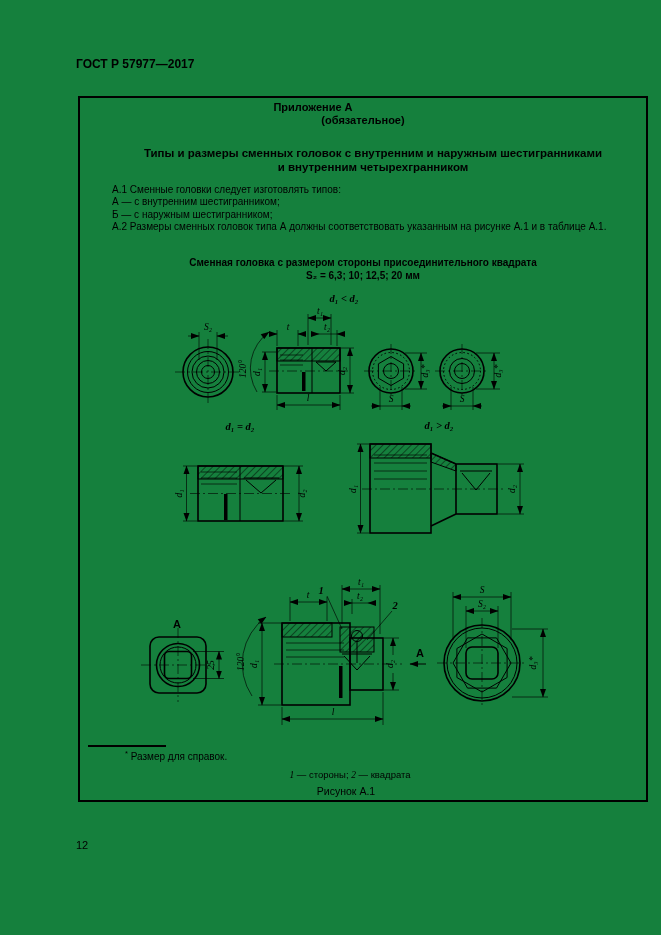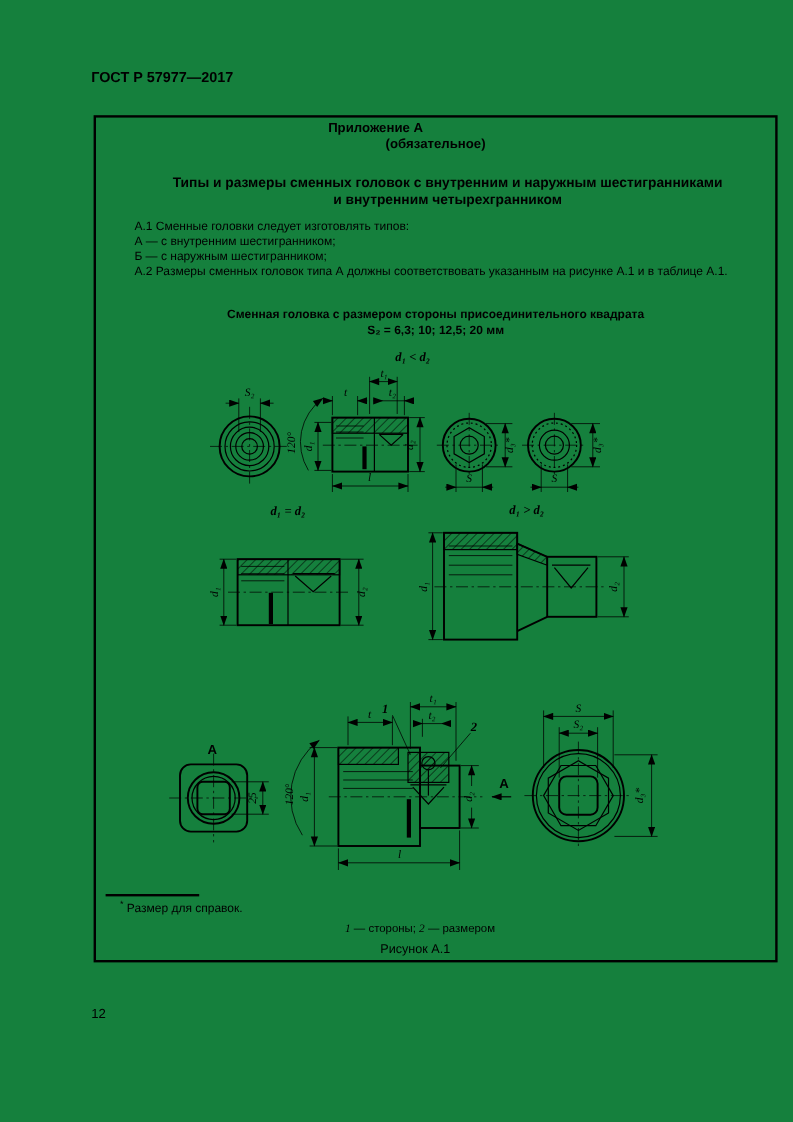--- a/index.html
+++ b/index.html
@@ -10,21 +10,21 @@
   .abs { position:absolute; }
   .hdr { font-weight:bold; font-size:12px; }
   .frame { border:2.5px solid #000; box-sizing:border-box; }
   .cen { text-align:center; }
   .app { font-size:11px; font-weight:bold; line-height:13px; }
   .ttl { font-size:11.5px; font-weight:bold; line-height:14px;padding-left:10px; }
   .par { font-size:10px; line-height:12.3px; }
   .cap { font-size:10px; font-weight:bold; }
   .cond { font:bold italic 10.5px "Liberation Serif", serif; }
   .fnrule { background:#000; height:2px; }
-  .fn { font-size:10px; }
+  .fn { font-size:10px;margin-left:25px; }
   .fn sup { font-size:7.5px; }
   .legend { font-size:9.5px; }
   .legend .it { font-style:italic; font-family:"Liberation Serif", serif; }
   .figcap { font-size:10.5px; }
   .pgnum { font-size:11px; }
 
   
   .ln-b { stroke:#000; stroke-width:1.6; fill:none; }
   .ln-m { stroke:#000; stroke-width:1; fill:none; }
   .ln-t { stroke:#000; stroke-width:0.65; fill:none; }
@@ -313,19 +313,19 @@
       <line class="ln-t" x1="512" y1="629" x2="548" y2="629"></line>
       <line class="ln-t" x1="512" y1="697" x2="548" y2="697"></line>
       <line class="ln-t" x1="543" y1="629" x2="543" y2="697" marker-start="url(#as)" marker-end="url(#ae)"></line>
       <text class="dim" x="536" y="663" transform="rotate(-90 536 663)">d₃*</text>
     </g>
   </svg>
 
   <div class="abs fnrule" style="left:88px; top:745px; width:78px;"></div>
   <div class="abs fn" style="left:100px; top:749px;"><sup>*</sup> <span>Размер для справок.</span></div>
 
-  <div class="abs cen legend" style="left:245px; top:769px; width:210px;"><span class="it">1</span><span> — стороны; </span><span class="it">2</span><span> — размером</span></div>
+  <div class="abs cen legend" style="left:245px; top:769px; width:210px;"><span class="it">1</span><span> — стороны; </span><span class="it">2</span><span> — квадрата</span></div>
 
   <div class="abs cen figcap" style="left:241px; top:785px; width:210px;">Рисунок А.1</div>
 
   <div class="abs pgnum" style="left:76px; top:839px;">12</div>
 
 </div>
 
 </body></html>

